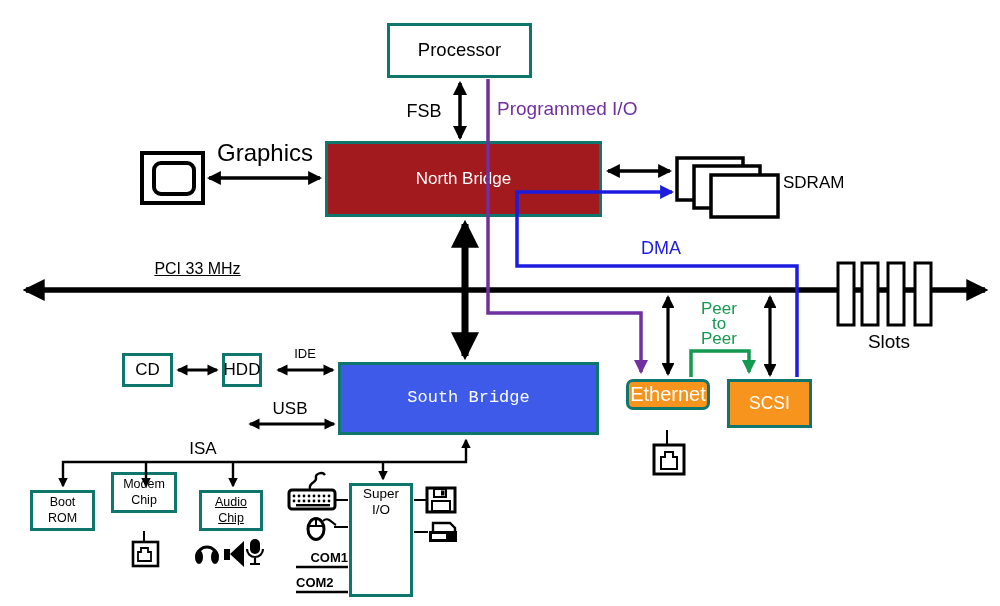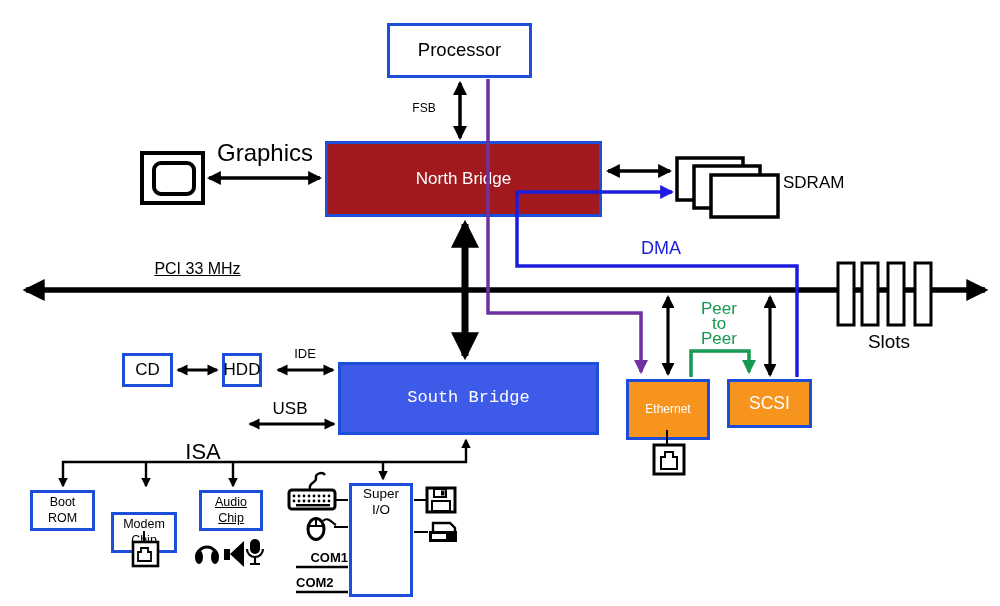--- a/index.html
+++ b/index.html
@@ -1,18 +1,18 @@
 <!DOCTYPE html>
 <html><head>
 <meta charset="utf-8">
 <style>
   html,body{margin:0;padding:0;background:#fff;}
   .stage{position:relative;width:1000px;height:606px;background:#fff;overflow:hidden;
          font-family:"Liberation Sans", sans-serif;color:#000;}
-  .box{position:absolute;box-sizing:border-box;background:#fff;border:3px solid #1d4ed8;
+  .box{position:absolute;box-sizing:border-box;background:#fff;border:3px solid #0f766e;
        display:flex;align-items:center;justify-content:center;text-align:center;line-height:1.22;}
   .lbl{position:absolute;text-align:center;white-space:nowrap;}
   svg.overlay{position:absolute;left:0;top:0;width:1000px;height:606px;pointer-events:none;z-index:10;}
   .mk-k{fill:#000;} .mk-p{fill:#7030A0;} .mk-b{fill:#1C1CDF;} .mk-g{fill:#159850;}
   .white-txt{color:#fff;}
 </style>
 </head>
 <body>
 
 <div class="stage">
@@ -30,66 +30,67 @@
   </div>
 
   <div class="box" style="left:122px;top:353px;width:51px;height:34px;font-size:17px;">
     <span>CD</span>
   </div>
 
   <div class="box" style="left:222px;top:353px;width:40px;height:34px;font-size:17px;">
     <span>HDD</span>
   </div>
 
-  <div class="box white-txt" style="left: 626px; top: 379px; width: 84px; height: 61px; font-size: 12px; background-color: rgb(247, 148, 30);">
+  <div class="box white-txt" style="left: 626px; top: 379px; width: 84px; height: 31px; font-size: 20px; background-color: rgb(247, 148, 30); border-radius: 7px;">
     <span>Ethernet</span>
   </div>
 
   <div class="box white-txt" style="left: 727px; top: 379px; width: 85px; height: 49px; font-size: 17.5px; background-color: rgb(247, 148, 30);">
     <span>SCSI</span>
   </div>
 
   <div class="box" style="left:30px;top:490px;width:65px;height:41px;font-size:12.5px;">
     <span><span>Boot</span><br>
     <span>ROM</span></span>
   </div>
 
-  <div class="box" style="left:111px;top:512px;width:66px;height:41px;font-size:12.5px;">
+  <div class="box" style="left:111px;top:472px;width:66px;height:41px;font-size:12.5px;">
     <span><span>Modem</span><br>
     <span>Chip</span></span>
   </div>
 
   <div class="box" style="left:199px;top:490px;width:64px;height:41px;font-size:12.5px;text-decoration:underline;">
     <span><span>Audio</span><br>
     <span>Chip</span></span>
   </div>
 
   <div class="box" style="left:349px;top:483px;width:64px;height:114px;font-size:13.5px;align-items:flex-start;">
     <span><span>Super</span><br>
     <span>I/O</span></span>
   </div>
 
   <div class="lbl" style="left:215px;top:139px;width:100px;font-size:24px;">Graphics</div>
 
-  <div class="lbl" style="left:400px;top:101px;width:48px;font-size:12px;">FSB</div>
-
+  <div class="lbl" style="left:400px;top:101px;width:48px;font-size:18px;">FSB</div>
+
+  <div class="lbl" style="left: 497px; top: 98px; font-size: 19px; text-align: left; color: rgb(112, 48, 160);">Programmed I/O</div>
 
   <div class="lbl" style="left: 632px; top: 238px; width: 58px; font-size: 18px; color: rgb(28, 28, 223);">DMA</div>
 
   <div class="lbl" style="left:140px;top:260px;width:115px;font-size:16px;text-decoration:underline;">PCI 33 MHz</div>
 
   <div class="lbl" style="left:858px;top:331px;width:62px;font-size:19px;">Slots</div>
 
   <div class="lbl" style="left:783px;top:173px;width:80px;font-size:17px;text-align:left;">SDRAM</div>
 
   <div class="lbl" style="left:284px;top:346px;width:42px;font-size:13px;">IDE</div>
 
   <div class="lbl" style="left:266px;top:399px;width:48px;font-size:17px;">USB</div>
 
-  <div class="lbl" style="left:182px;top:439px;width:42px;font-size:22px;">ISA</div>
+  <div class="lbl" style="left:182px;top:439px;width:42px;font-size:17px;">ISA</div>
 
   <div class="lbl" style="left: 690px; top: 301px; width: 58px; font-size: 17px; line-height: 15px; color: rgb(21, 152, 80);">
     <span>Peer</span><br>
     <span>to</span><br>
     <span>Peer</span>
   </div>
 
   <div class="lbl" style="left:296px;top:550px;width:52px;font-size:13px;font-weight:bold;text-align:right;">COM1</div>
 
   <div class="lbl" style="left:296px;top:575px;width:52px;font-size:13px;font-weight:bold;text-align:left;">COM2</div>

